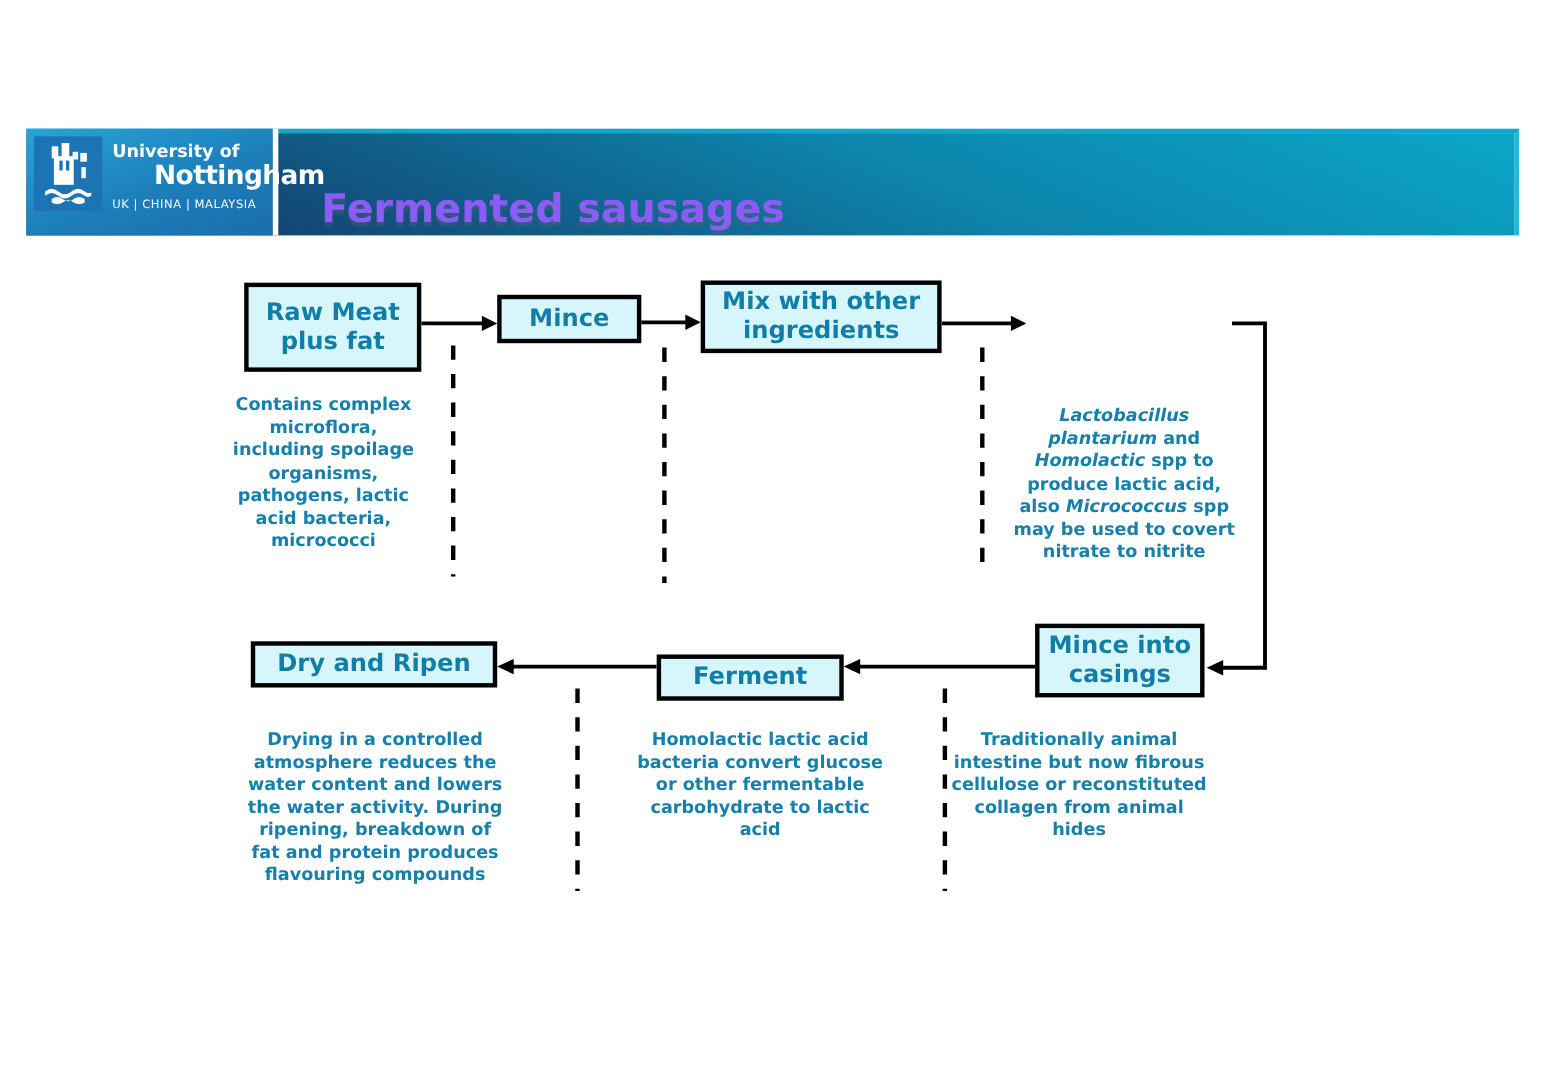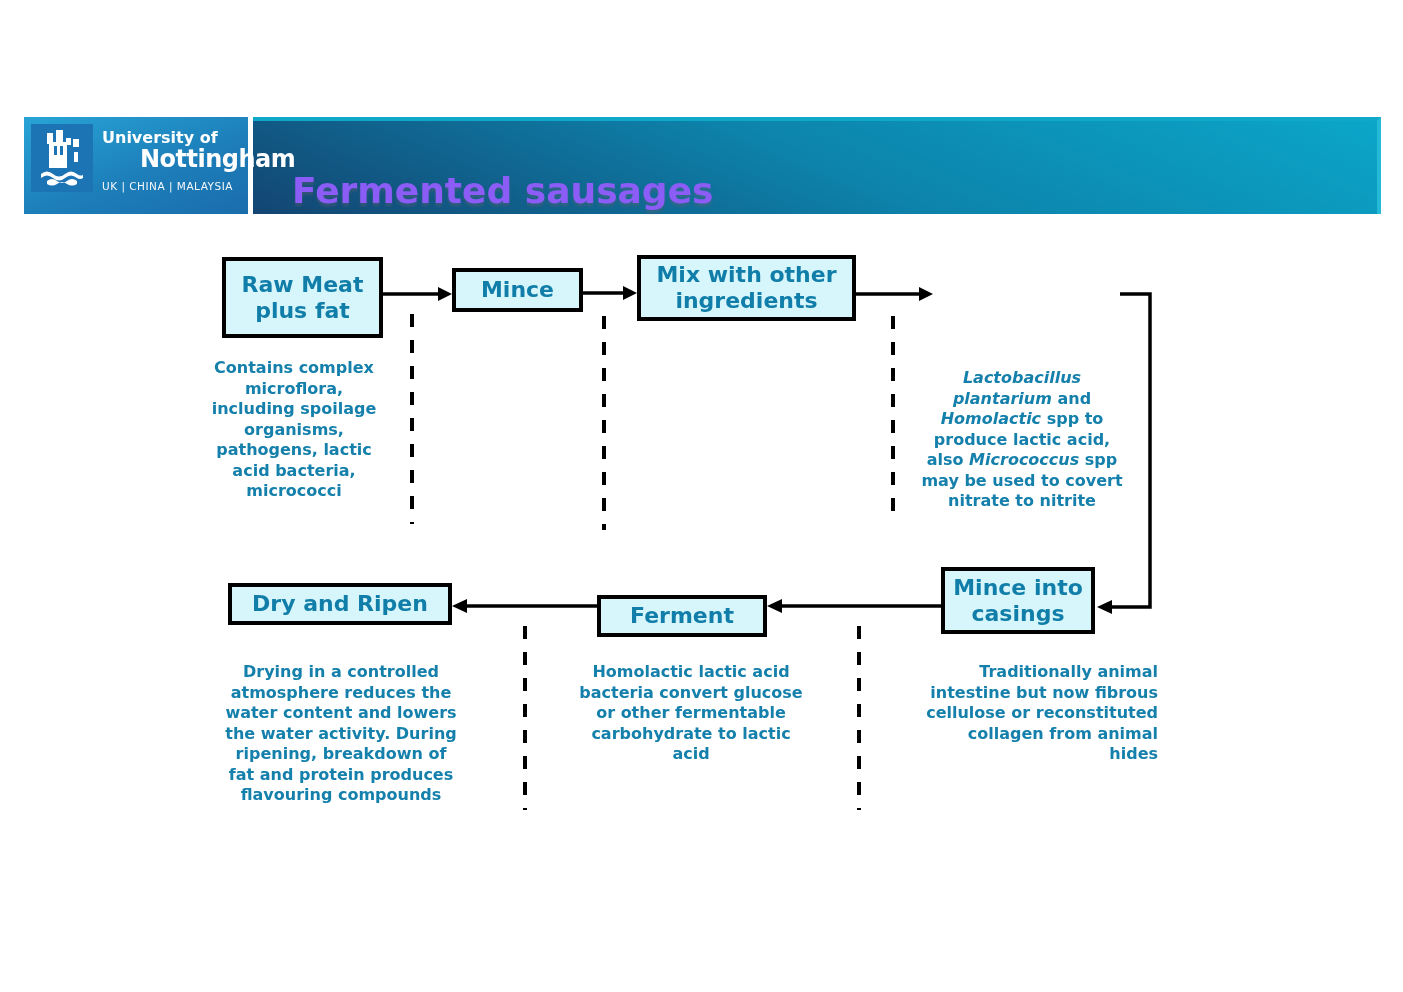--- a/index.html
+++ b/index.html
@@ -54,21 +54,21 @@
   .desc {
     position: absolute; color: #1480ab; font-weight: bold; font-size: 16px;
     line-height: 20.5px; text-align: center; white-space: pre-line;
   }
   .desc-raw     { left: 194px; top: 358px; width: 200px; text-align: center; }
   .desc-mince   { left: 418px; top: 368px; width: 188px; }
   .desc-mix     { left: 620px; top: 368px; width: 260px; }
   .desc-starter { left: 898px; top: 368px; width: 248px; }
   .desc-dry     { left: 206px; top: 662px; width: 270px; }
   .desc-ferment { left: 562px; top: 662px; width: 258px; }
-  .desc-pack    { left: 884px; top: 662px; width: 274px; text-align: right; }
+  .desc-pack    { left: 844px; top: 662px; width: 274px; }
 
   .connector-layer { position: absolute; left: 0; top: 0; width: 1403px; height: 992px; pointer-events: none; }
 </style>
 </head>
 <body>
 
 <div class="slide">
 
   <div class="header-band"></div>
 

